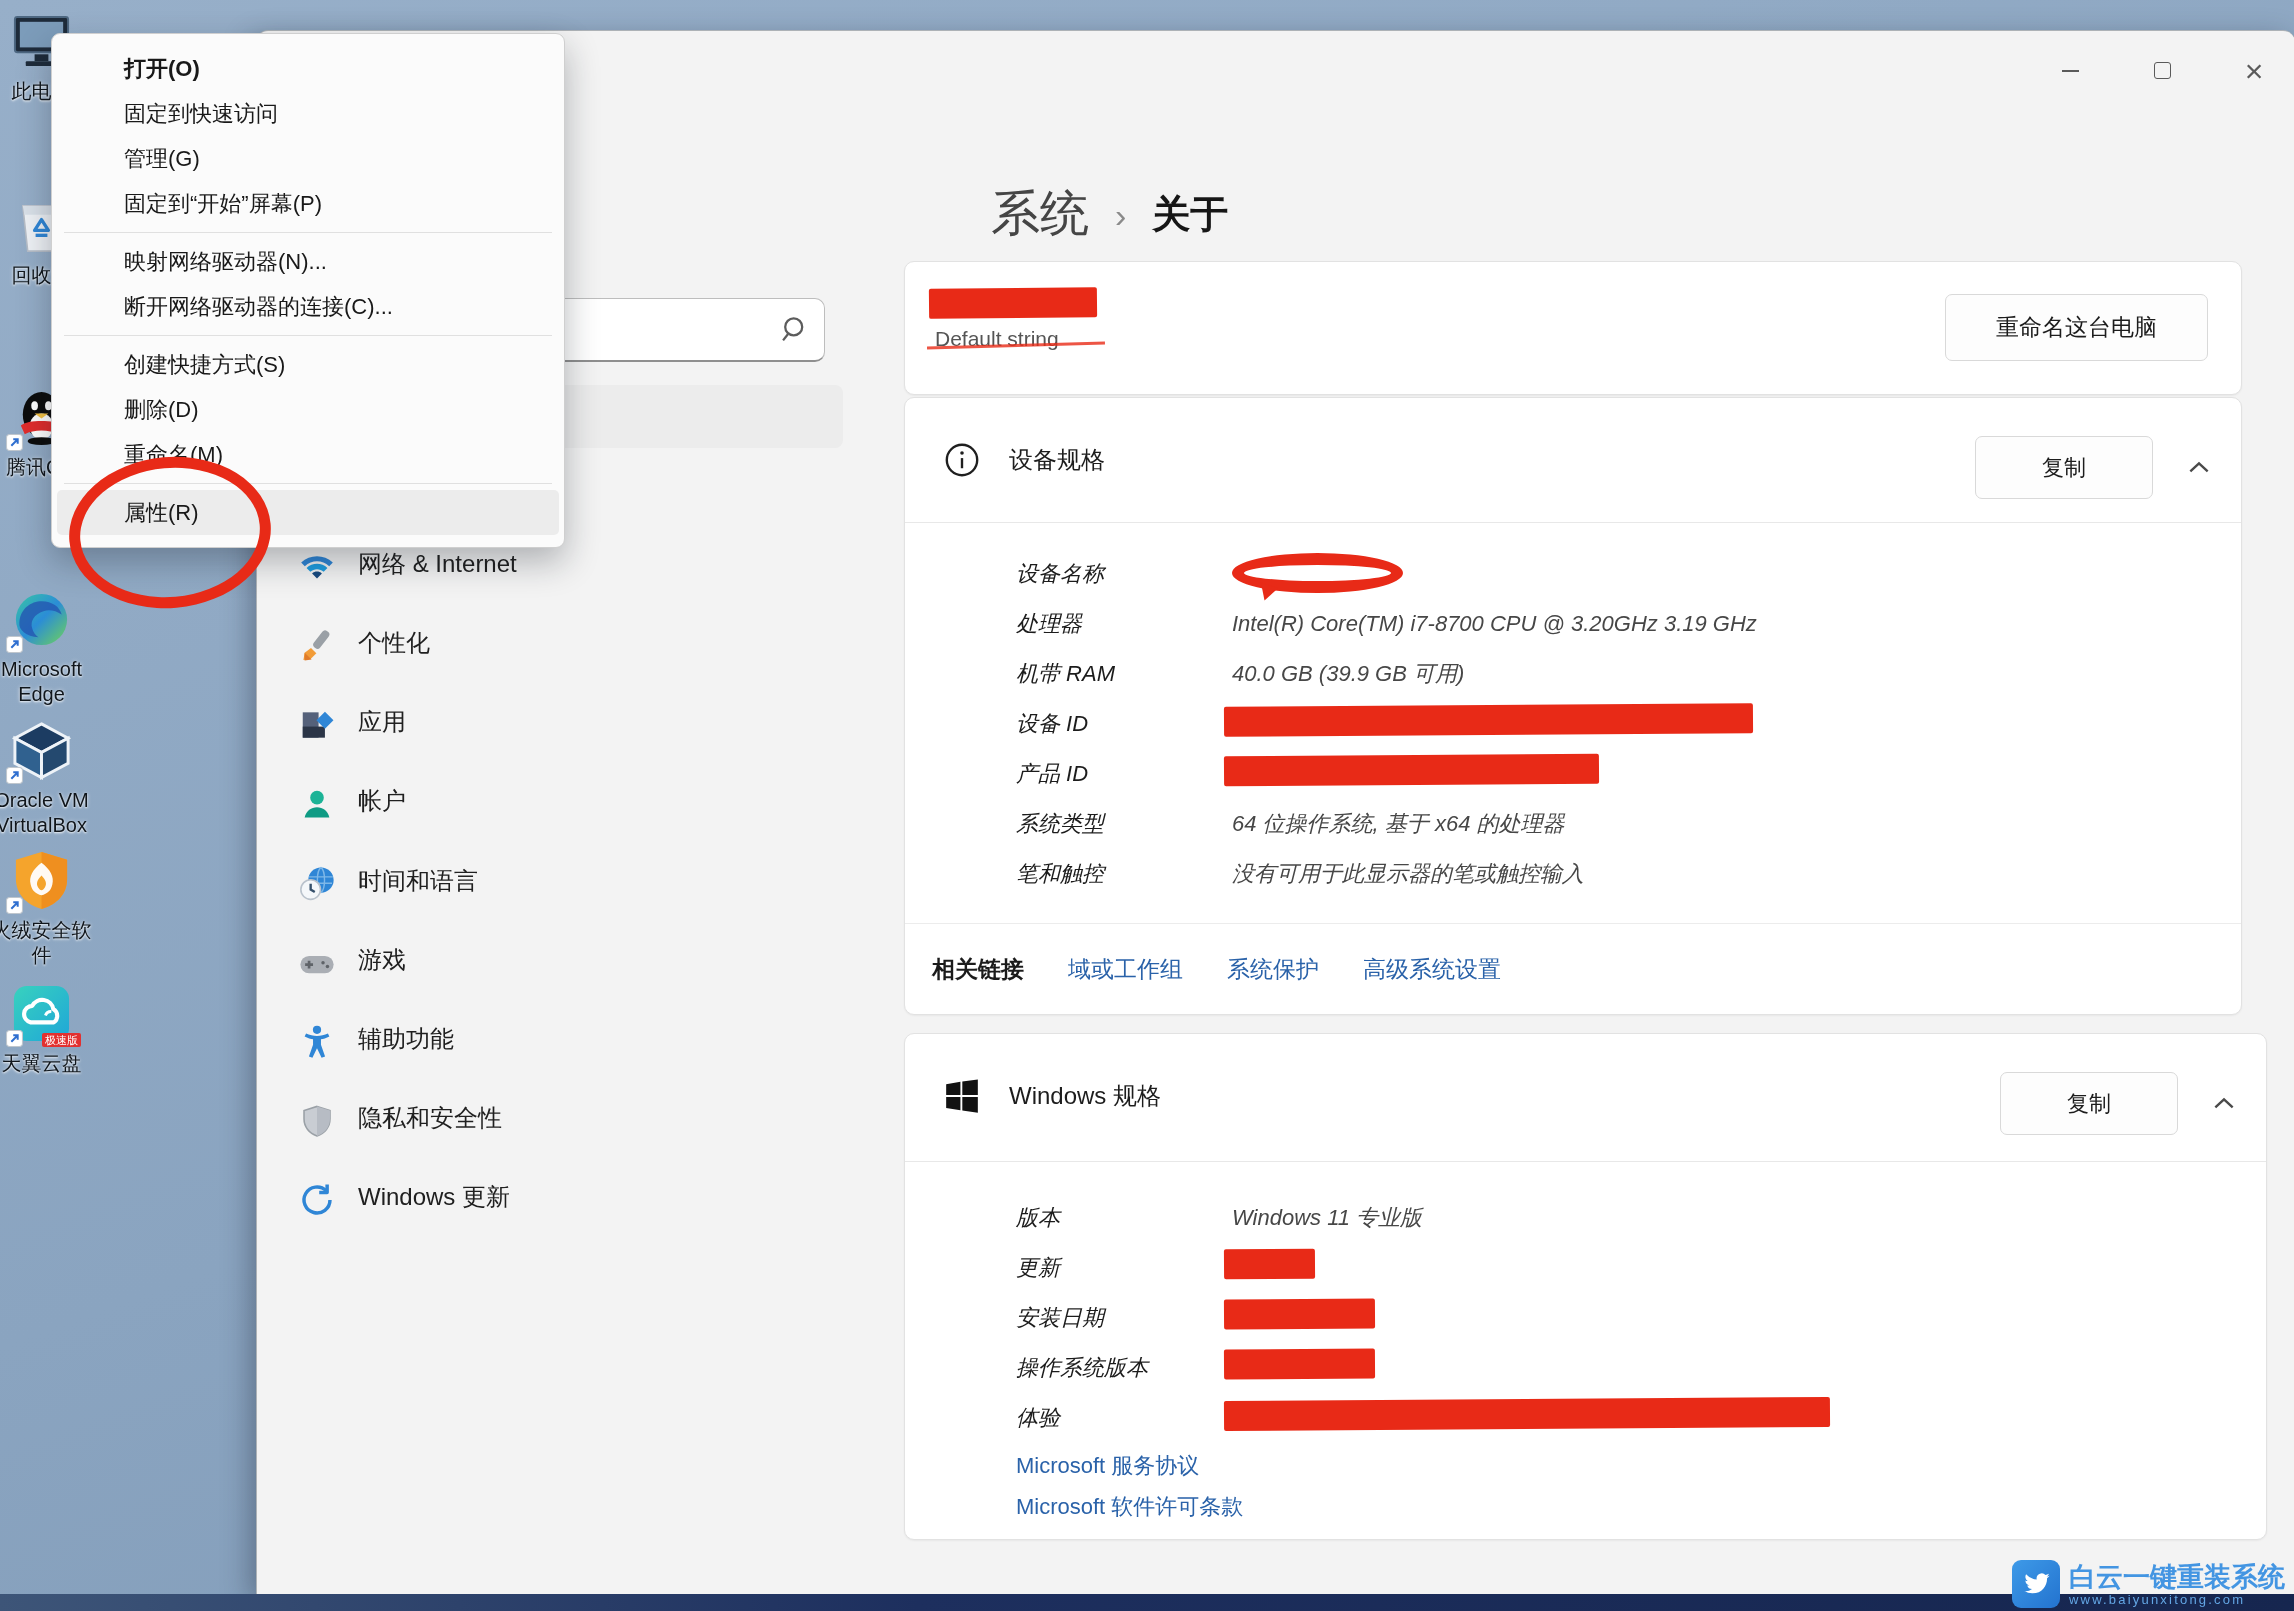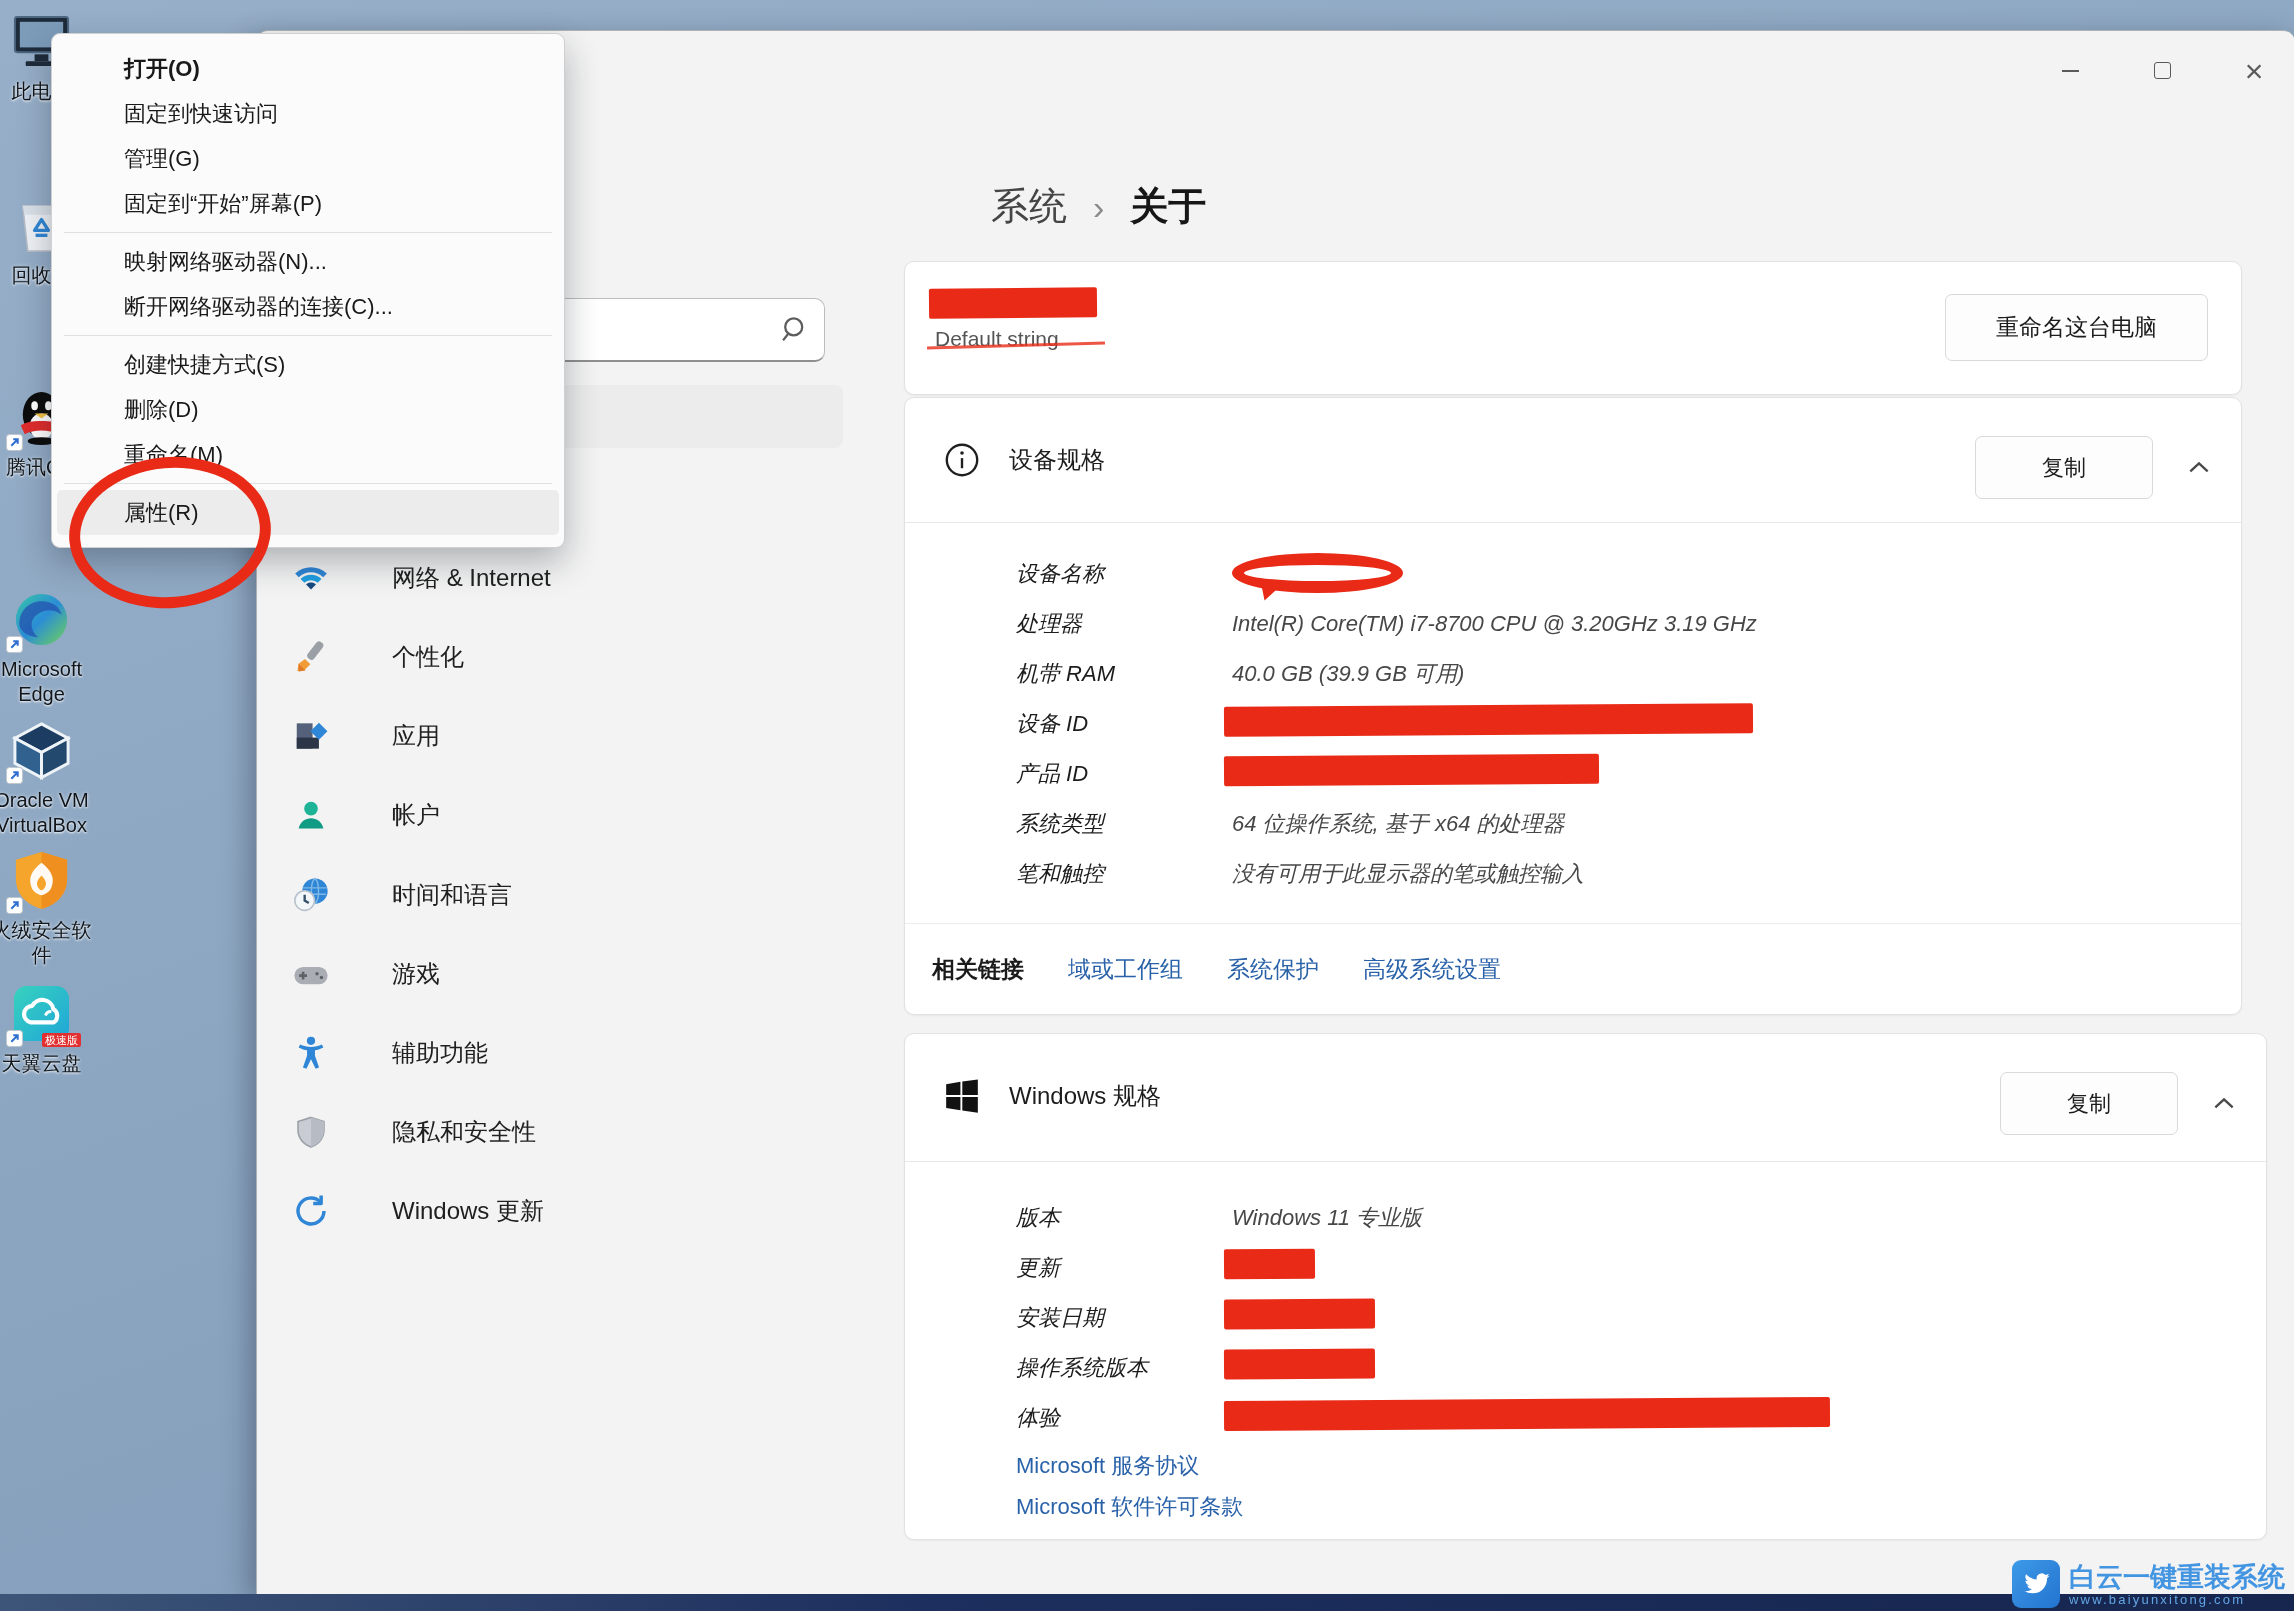--- a/index.html
+++ b/index.html
@@ -31,28 +31,28 @@
   .tb-min-glyph{display:block;width:17px;height:2px;background:#5a5a5a;}
   .tb-max-glyph{display:block;width:15px;height:15px;border:1.6px solid #5a5a5a;border-radius:3px;}
   .tb-close-glyph{font-size:32px;line-height:32px;color:#5a5a5a;}
 
   
   .search-box{position:absolute;left:37px;top:267px;width:529px;height:61px;background:#fff;
     border:1px solid #bdbdbd;border-bottom:2px solid #8f8f8f;border-radius:10px;}
   .search-box .mag{position:absolute;right:14px;top:13px;width:34px;height:34px;}
   .selected-pill{position:absolute;left:26px;top:354px;width:560px;height:63px;background:#ececec;border-radius:8px;}
   .selected-pill .accent{position:absolute;left:0;top:18px;width:4px;height:28px;border-radius:3px;background:#0067c0;}
-  .nav-item{position:absolute;left:20px;width:560px;height:59px;display:flex;align-items:center;border-radius:6px;gap:40px;}
+  .nav-item{position:absolute;left:26px;width:560px;height:59px;display:flex;align-items:flex-start;border-radius:6px;}
   .nav-item .nicon{width:38px;height:38px;margin-left:15px;flex:0 0 38px;}
   .nav-item .nicon svg{width:38px;height:38px;display:block;}
   .nav-item .nlabel{margin-left:22px;font-size:24px;color:#202020;white-space:nowrap;}
 
   
   .crumb{position:absolute;left:734px;top:150px;display:flex;align-items:center;gap:26px;}
-  .crumb .parent{font-size:38px;color:#454545;}
+  .crumb .parent{font-size:49px;color:#454545;}
   .crumb .sep{font-size:34px;color:#8a8a8a;padding-top:2px;}
   .crumb .current{font-size:38px;color:#161616;font-weight:600;}
 
   
   .card{position:absolute;left:647px;width:1336px;background:#fff;border:1px solid #e2e2e2;border-radius:10px;
     box-shadow:0 1px 2px rgba(0,0,0,.05);}
   .card-name{top:230px;height:132px;}
   .card-specs{top:366px;height:616px;}
   .card-win{top:1002px;height:505px;padding-left:25px;}
 

